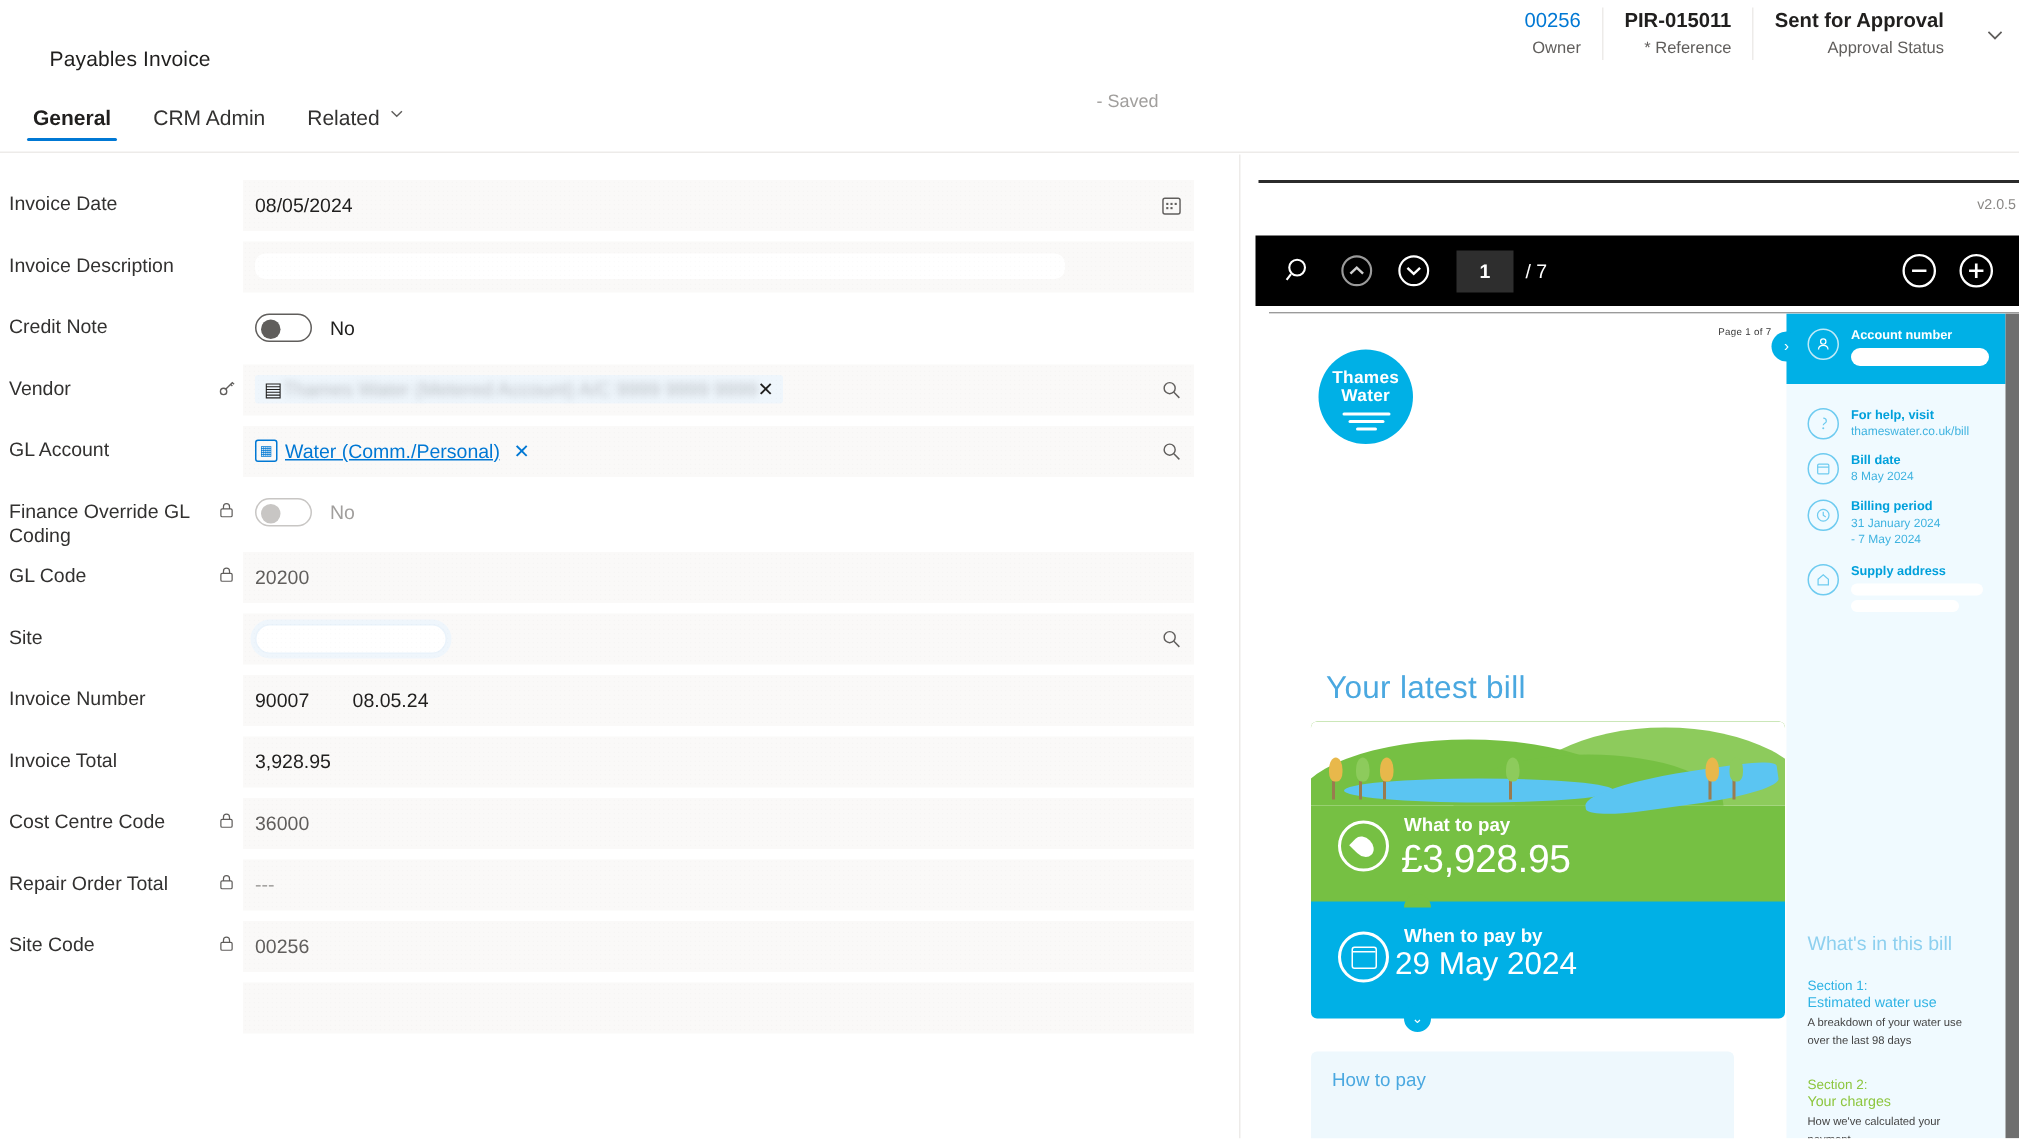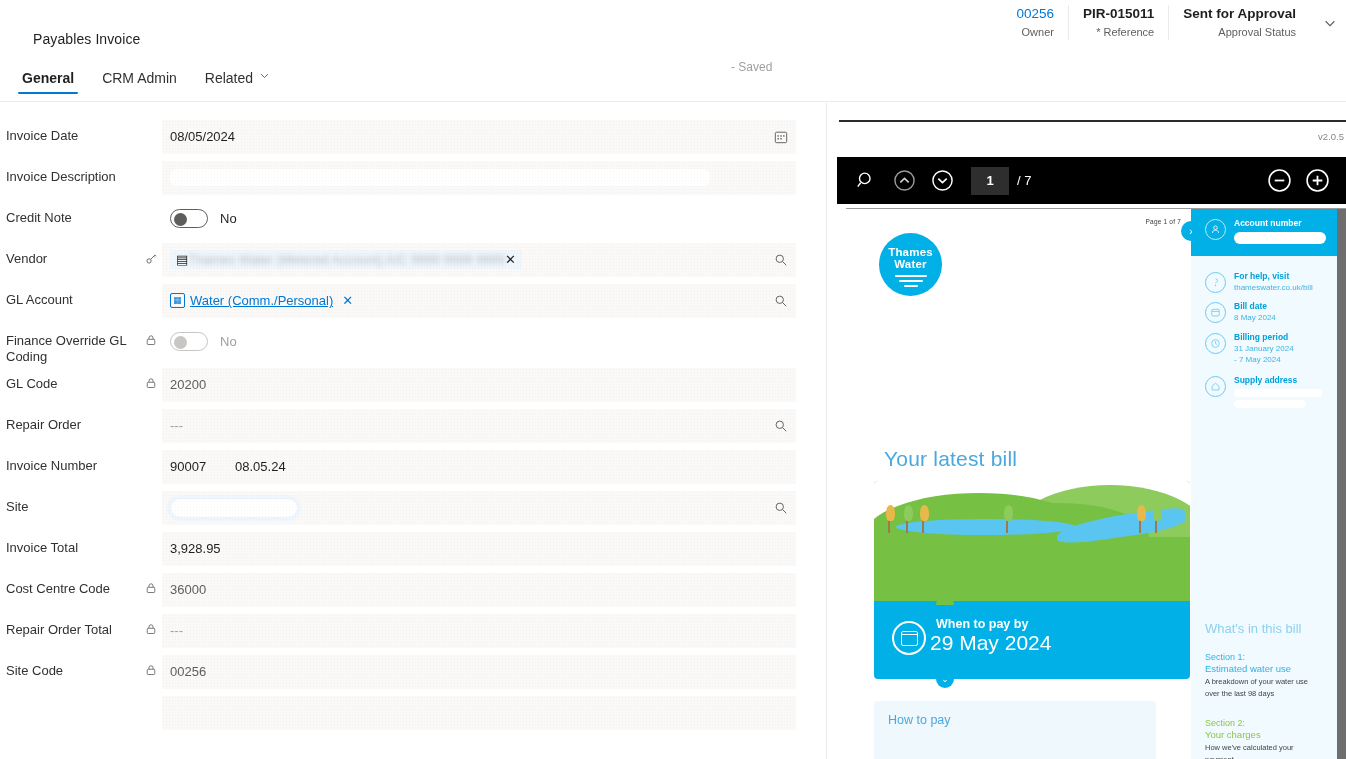--- a/index.html
+++ b/index.html
@@ -560,55 +560,41 @@
             <rect x="3" y="7" width="10" height="7" rx="1.2" fill="none" stroke="currentColor" stroke-width="1.1"></rect>
             <path d="M5.3 7V5.1a2.7 2.7 0 015.4 0V7" fill="none" stroke="currentColor" stroke-width="1.1"></path>
           </svg>
       </div>
       <div class="field-ctl readonly">
         <span class="val">20200</span>
         <span class="dots"></span>
       </div>
     </div>
 
-    <div class="field-row">
-      <div class="field-label">Repair Order</div>
-      <div class="lock-col"></div>
-      <div class="field-ctl">
-        <span class="val muted">---</span>
-        <span class="trail-icon">
-          <svg width="14" height="14" viewBox="0 0 16 16">
-              <circle cx="6.6" cy="6.6" r="4.2" fill="none" stroke="currentColor" stroke-width="1.1"></circle>
-              <path d="M9.8 9.8L14 14" stroke="currentColor" stroke-width="1.1" fill="none"></path>
-            </svg>
-        </span>
-        <span class="dots"></span>
-      </div>
-    </div>
-
-    <div class="field-row">
-      <div class="field-label">Invoice Number</div>
-      <div class="lock-col"></div>
-      <div class="field-ctl">
-        <span class="val" style="white-space:pre;">90007        08.05.24</span>
-        <span class="dots"></span>
-      </div>
-    </div>
 
     <div class="field-row">
       <div class="field-label">Site</div>
       <div class="lock-col"></div>
       <div class="field-ctl">
         <span class="site-pill"></span>
         <span class="trail-icon">
           <svg width="14" height="14" viewBox="0 0 16 16">
               <circle cx="6.6" cy="6.6" r="4.2" fill="none" stroke="currentColor" stroke-width="1.1"></circle>
               <path d="M9.8 9.8L14 14" stroke="currentColor" stroke-width="1.1" fill="none"></path>
             </svg>
         </span>
+        <span class="dots"></span>
+      </div>
+    </div>
+
+    <div class="field-row">
+      <div class="field-label">Invoice Number</div>
+      <div class="lock-col"></div>
+      <div class="field-ctl">
+        <span class="val" style="white-space:pre;">90007        08.05.24</span>
         <span class="dots"></span>
       </div>
     </div>
 
     <div class="field-row">
       <div class="field-label">Invoice Total</div>
       <div class="lock-col"></div>
       <div class="field-ctl">
         <span class="val">3,928.95</span>
         <span class="dots"></span>
@@ -747,20 +733,27 @@
               </div>
             <div class="tree t5">
                 <div class="crown"></div>
                 <div class="trunk"></div>
               </div>
             <div class="tree t6">
                 <div class="crown"></div>
                 <div class="trunk"></div>
               </div>
           </div>
+          <div class="pay-body">
+            <div class="drop-ico">
+                <span class="d"></span>
+              </div>
+            <div class="pay-lab">What to pay</div>
+            <div class="pay-amt">£3,928.95</div>
+          </div>
           <div class="notch-g">⌄</div>
         </div>
 
         <div class="due-card">
           <div class="cal-ico">
               <span class="c"></span>
             </div>
           <div class="due-lab">When to pay by</div>
           <div class="due-date">29 May 2024</div>
           <div class="notch-b">⌄</div>

